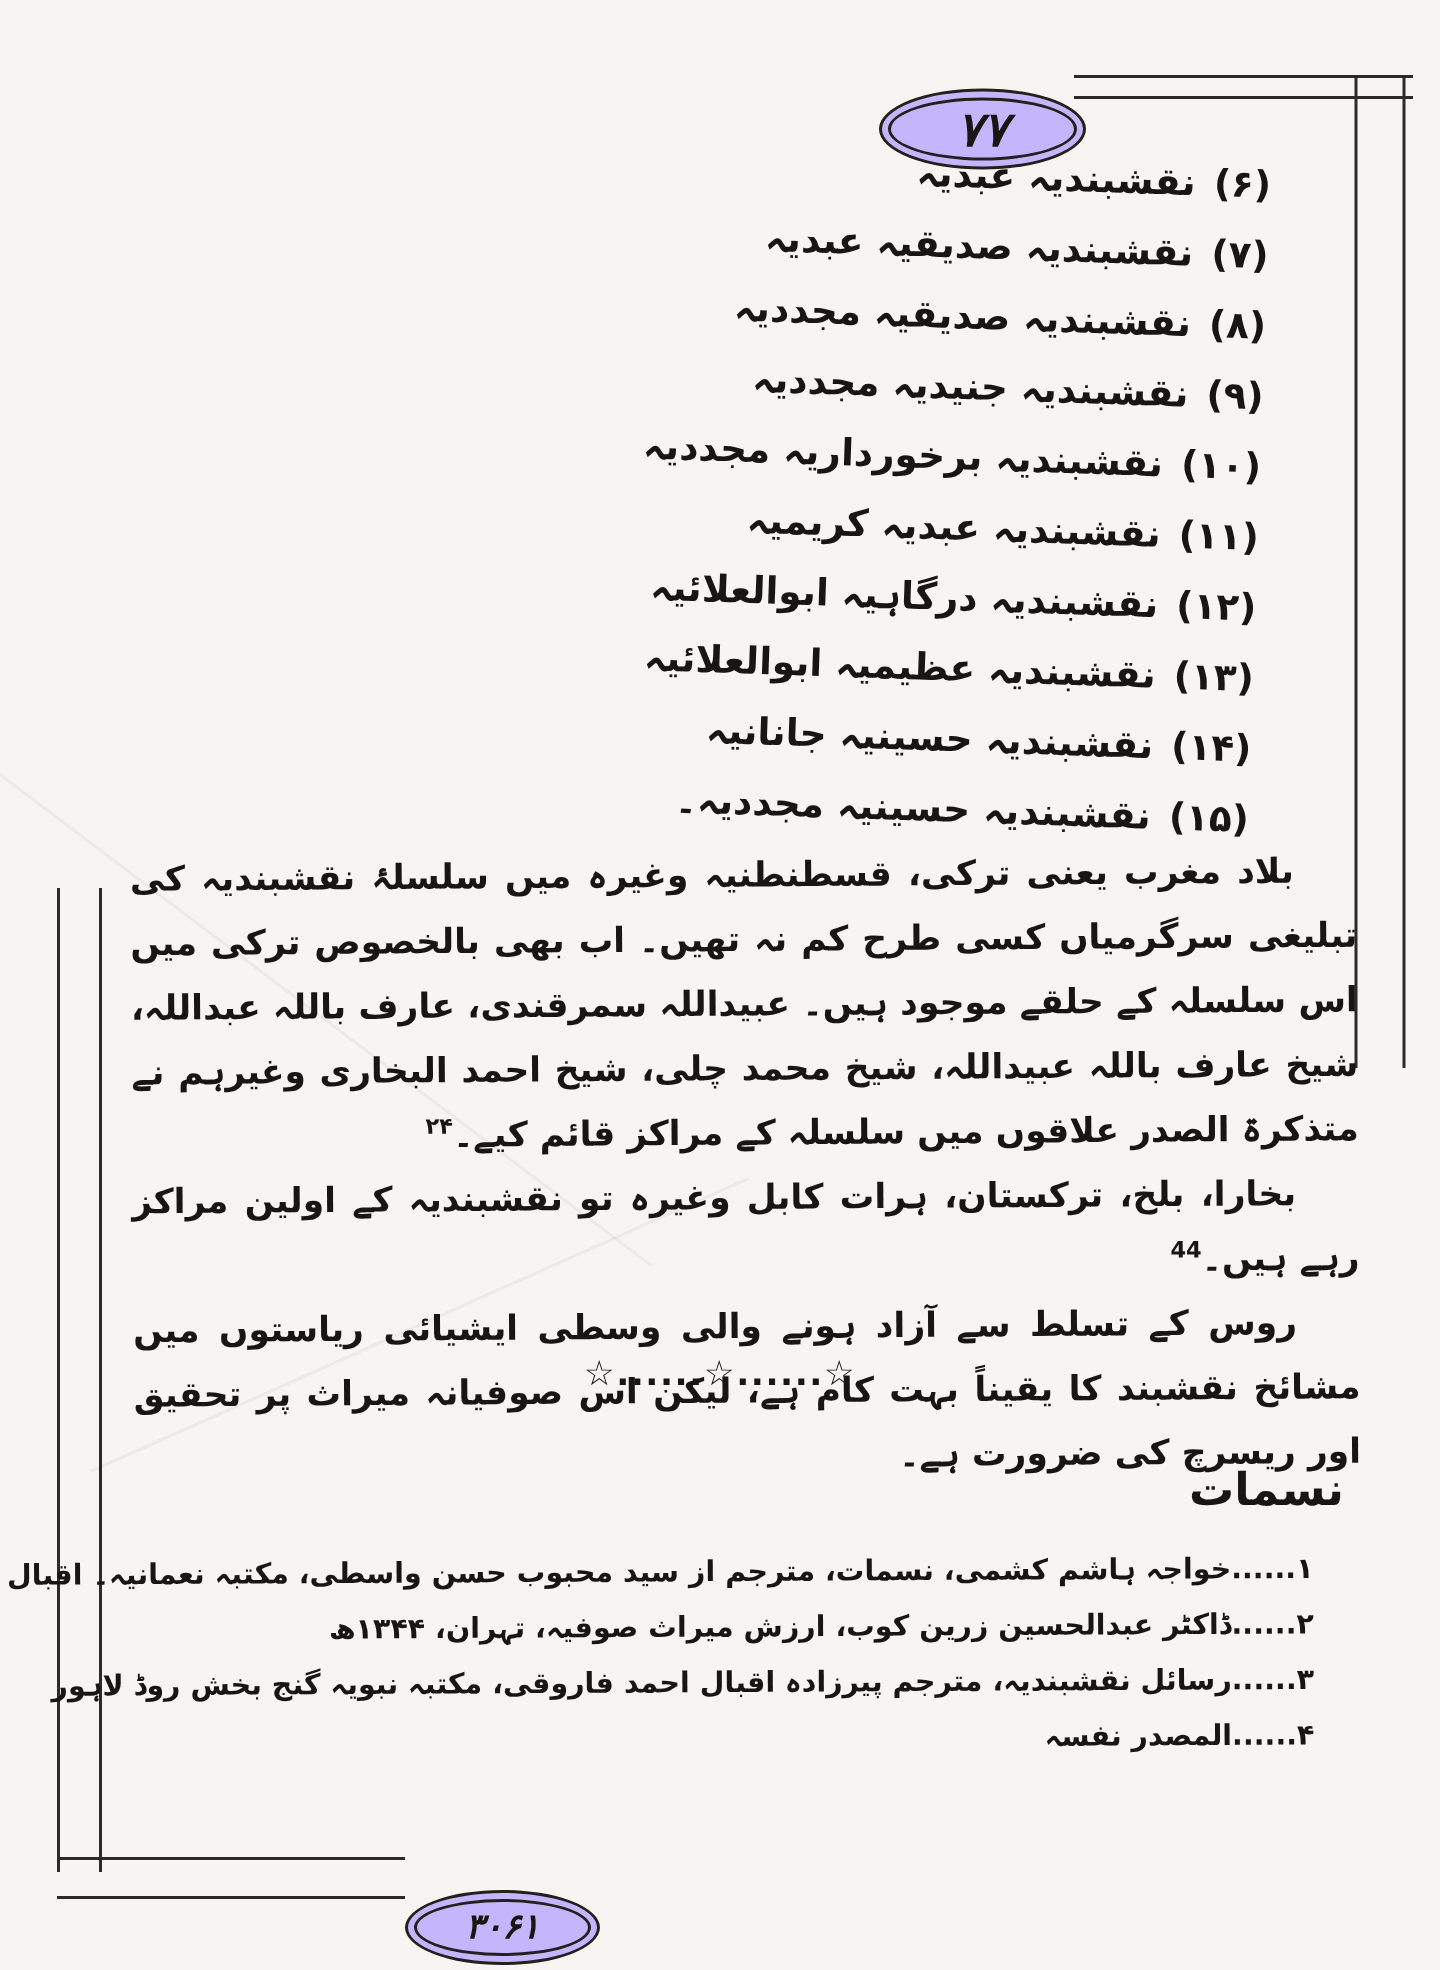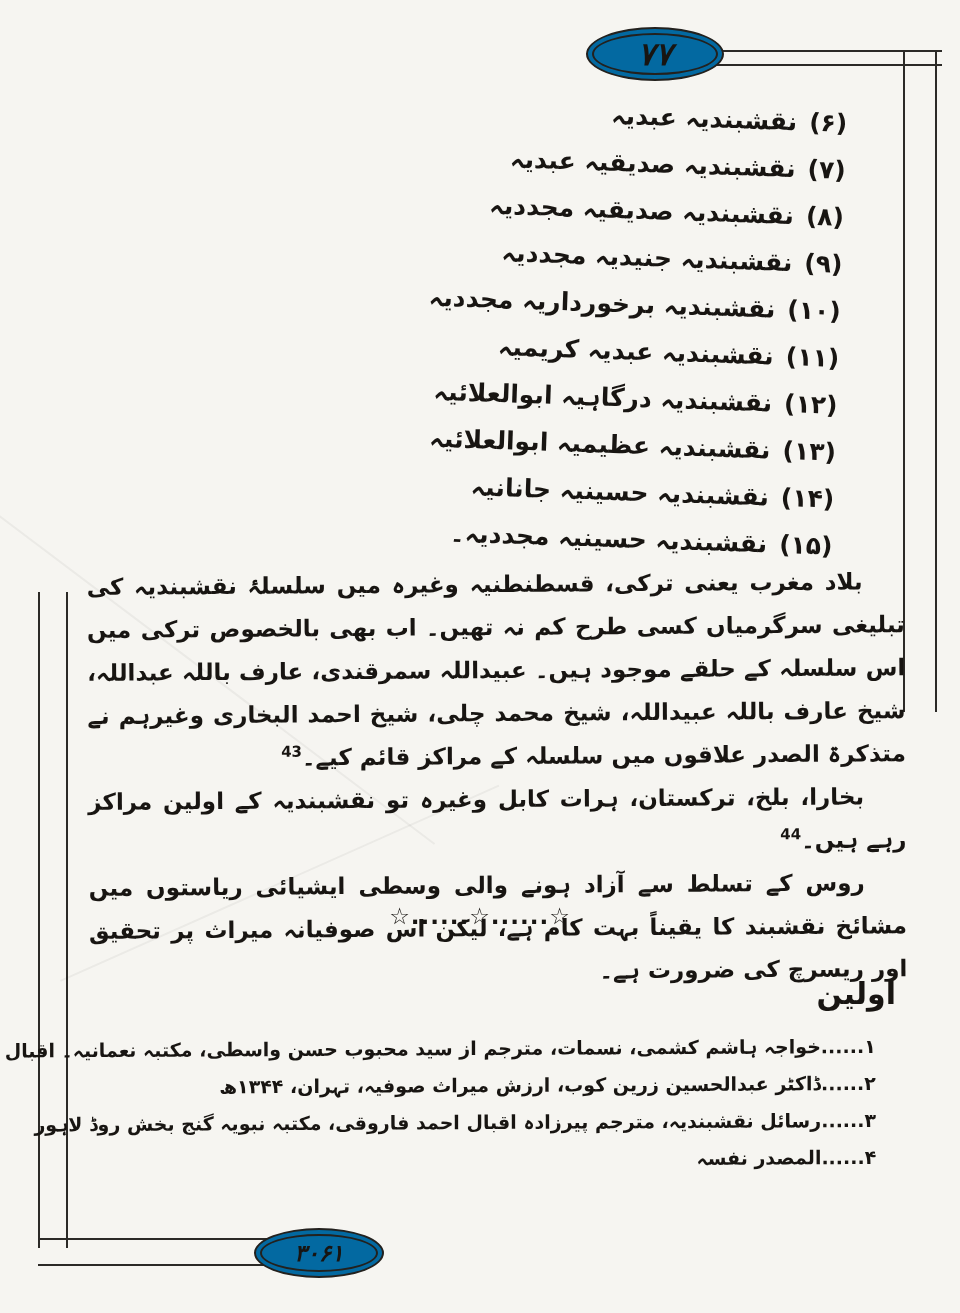--- a/index.html
+++ b/index.html
@@ -47,28 +47,29 @@
   }
   .streak-1 { left: -60px; top: 470px; width: 620px; transform: rotate(37deg); transform-origin: left top; }
   .streak-2 { left: 60px; top: 980px; width: 480px; transform: rotate(-24deg); transform-origin: left top; }
 
   
   .oval {
     position: absolute;
     border: 2px solid #23211e;
     border-radius: 50%;
     display: flex; align-items: center; justify-content: center;
-    background: #0369a1;
+    background: #c4b5fd;
+    margin-top: 32px;
   }
   .oval::before {
     content: ""; position: absolute; inset: 4px;
     border: 2px solid #23211e; border-radius: 50%;
   }
   .oval-top { left: 586px; top: 27px; width: 134px; height: 50px; }
-  .oval-bottom { left: 254px; top: 1228px; width: 126px; height: 46px; }
+  .oval-bottom { left: 270px; top: 1228px; width: 126px; height: 46px; }
   .oval .num {
     font-weight: bold; font-style: italic; position: relative; z-index: 2;
   }
   .oval-top .num { font-size: 32px; }
   .oval-bottom .num { font-size: 23px; }
 
   
   .orders-list {
     position: absolute;
     top: 100px;
@@ -168,28 +169,28 @@
       <div class="list-item"><span class="num">(۹)</span><span class="txt">نقشبندیہ جنیدیہ مجددیہ</span></div>
       <div class="list-item"><span class="num">(۱۰)</span><span class="txt">نقشبندیہ برخورداریہ مجددیہ</span></div>
       <div class="list-item"><span class="num">(۱۱)</span><span class="txt">نقشبندیہ عبدیہ کریمیہ</span></div>
       <div class="list-item"><span class="num">(۱۲)</span><span class="txt">نقشبندیہ درگاہیہ ابوالعلائیہ</span></div>
       <div class="list-item"><span class="num">(۱۳)</span><span class="txt">نقشبندیہ عظیمیہ ابوالعلائیہ</span></div>
       <div class="list-item"><span class="num">(۱۴)</span><span class="txt">نقشبندیہ حسینیہ جانانیہ</span></div>
       <div class="list-item"><span class="num">(۱۵)</span><span class="txt">نقشبندیہ حسینیہ مجددیہ۔</span></div>
     </div>
 
   <div class="body-text">
-    <p><span>بلاد مغرب یعنی ترکی، قسطنطنیہ وغیرہ میں سلسلۂ نقشبندیہ کی تبلیغی سرگرمیاں کسی طرح کم نہ تھیں۔ اب بھی بالخصوص ترکی میں اس سلسلہ کے حلقے موجود ہیں۔ عبیداللہ سمرقندی، عارف باللہ عبداللہ، شیخ عارف باللہ عبیداللہ، شیخ محمد چلی، شیخ احمد البخاری وغیرہم نے متذکرۃ الصدر علاقوں میں سلسلہ کے مراکز قائم کیے۔</span><sup>43</sup></p>
+    <p><span>بلاد مغرب یعنی ترکی، قسطنطنیہ وغیرہ میں سلسلۂ نقشبندیہ کی تبلیغی سرگرمیاں کسی طرح کم نہ تھیں۔ اب بھی بالخصوص ترکی میں اس سلسلہ کے حلقے موجود ہیں۔ عبیداللہ سمرقندی، عارف باللہ عبداللہ، شیخ عارف باللہ عبیداللہ، شیخ محمد چلی، شیخ احمد البخاری وغیرہم نے متذکرۃ الصدر علاقوں میں سلسلہ کے مراکز قائم کیے۔</span><sup>۲۴</sup></p>
     <p><span>بخارا، بلخ، ترکستان، ہرات کابل وغیرہ تو نقشبندیہ کے اولین مراکز رہے ہیں۔</span><sup>44</sup></p>
     <p><span>روس کے تسلط سے آزاد ہونے والی وسطی ایشیائی ریاستوں میں مشائخ نقشبند کا یقیناً بہت کام ہے، لیکن اس صوفیانہ میراث پر تحقیق اور ریسرچ کی ضرورت ہے۔</span><sup></sup></p>
   </div>
 
   <div class="separator">☆......☆......☆</div>
 
-  <div class="fn-heading">اولین</div>
+  <div class="fn-heading">نسمات</div>
   <div class="footnotes">
       <div class="fn-item">۱......خواجہ ہاشم کشمی، نسمات، مترجم از سید محبوب حسن واسطی، مکتبہ نعمانیہ۔ اقبال روڈ سیالکوٹ، ۱۴۰۱ھ</div>
       <div class="fn-item">۲......ڈاکٹر عبدالحسین زرین کوب، ارزش میراث صوفیہ، تہران، ۱۳۴۴ھ</div>
       <div class="fn-item">۳......رسائل نقشبندیہ، مترجم پیرزادہ اقبال احمد فاروقی، مکتبہ نبویہ گنج بخش روڈ لاہور</div>
       <div class="fn-item">۴......المصدر نفسہ</div>
     </div>
 
   <div class="oval oval-bottom">
     <span class="num">۳۰۶۱</span>
   </div>

